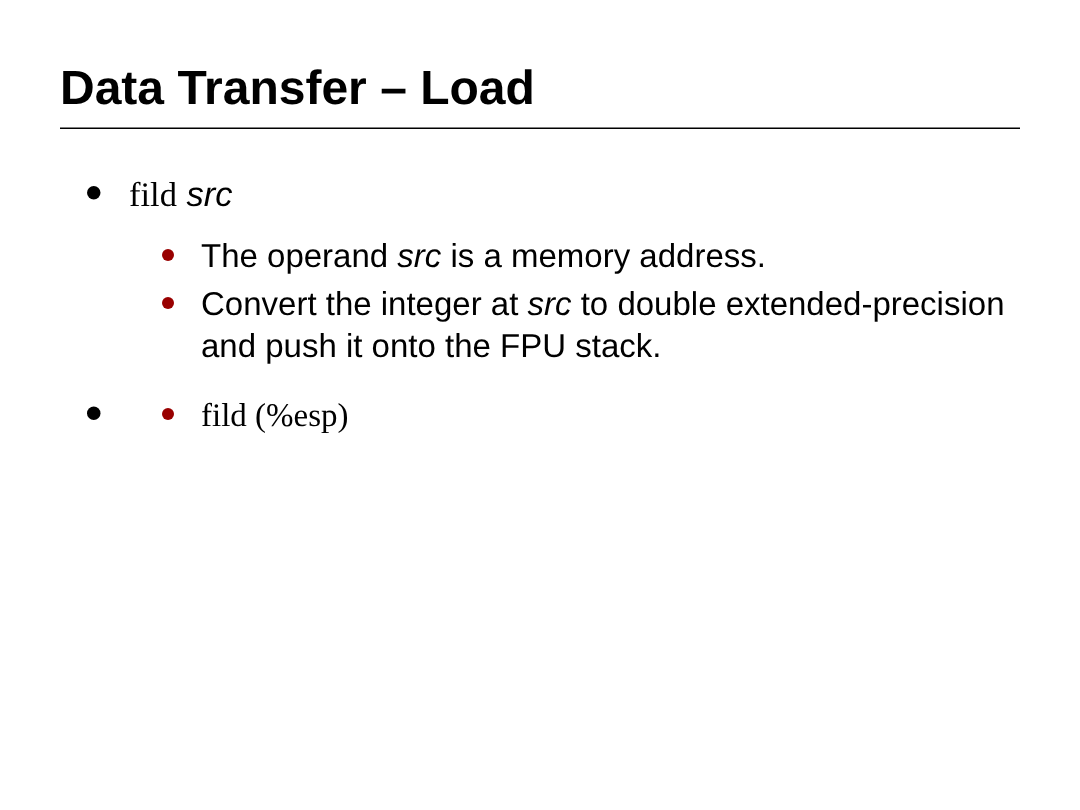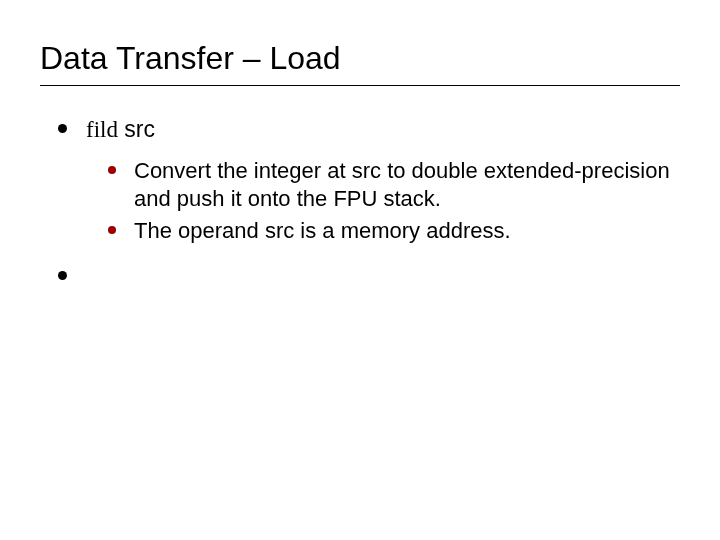--- a/index.html
+++ b/index.html
@@ -11,21 +11,21 @@
     width: 720px;
     height: 540px;
     background: #ffffff;
     font-family: Arial, Helvetica, sans-serif;
     color: #000000;
     padding: 40px 40px 40px 40px;
     overflow: hidden;
   }
   .title {
     font-size: 32px;
-    font-weight: normal;
+    font-weight: bold;
     margin-bottom: 8px;
   }
   .hr {
     border: none;
     border-top: 1.5px solid #000;
     margin-bottom: 30px;
   }
   .l1 {
     list-style: none;
     padding-left: 18px;
@@ -67,42 +67,46 @@
     border-radius: 50%;
     background: #990000;
   }
   .l1-label {
     font-size: 23px;
   }
   .mono {
     font-family: Liberation Serif, serif;
   }
   .ital {
+    font-style: italic;
   }
 </style>
 </head>
 <body>
 
 <h1 class="title">Data Transfer – Load</h1>
 <hr class="hr">
 
 <ul class="l1">
 
   <li>
     <span class="l1-label">
       <span class="mono">fild</span><span class="ital"> src</span>
     </span>
     <ul class="l2">
       <li>
-        <span>Convert the integer at </span><span class="ital">src</span><span> to double extended-precision and push it onto the FPU stack.</span>
+        <span>The operand </span><span class="ital">src</span><span> is a memory address.</span>
       </li>
       <li>
-        <span>The operand </span><span class="ital">src</span><span> is a memory address.</span>
+        <span>Convert the integer at </span><span class="ital">src</span><span> to double extended-precision and push it onto the FPU stack.</span>
       </li>
     </ul>
   </li>
 
   <li>
     <ul class="l2">
+      <li>
+        <span class="mono">fild (%esp)</span>
+      </li>
     </ul>
   </li>
 
 </ul>
 
 </body></html>

